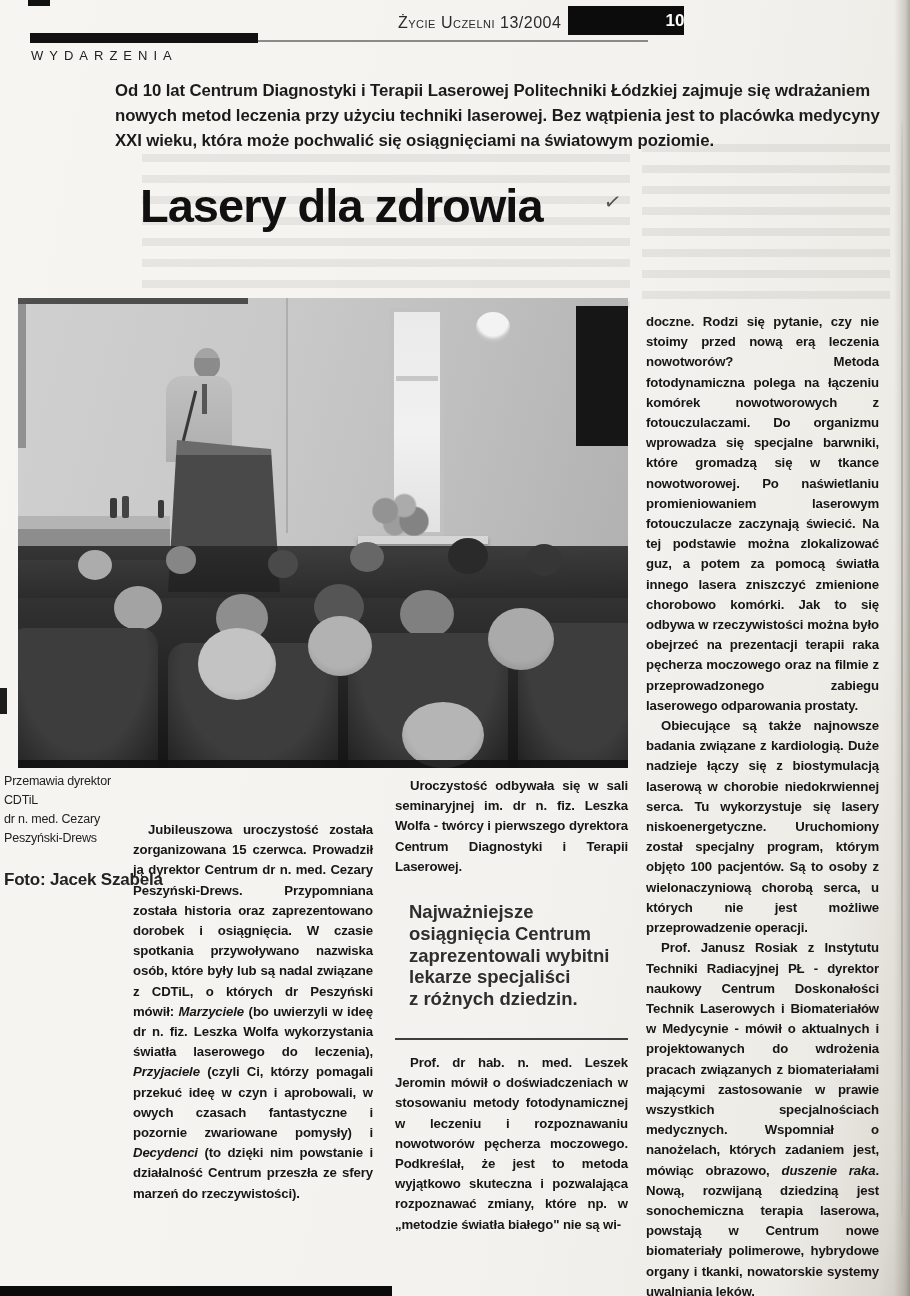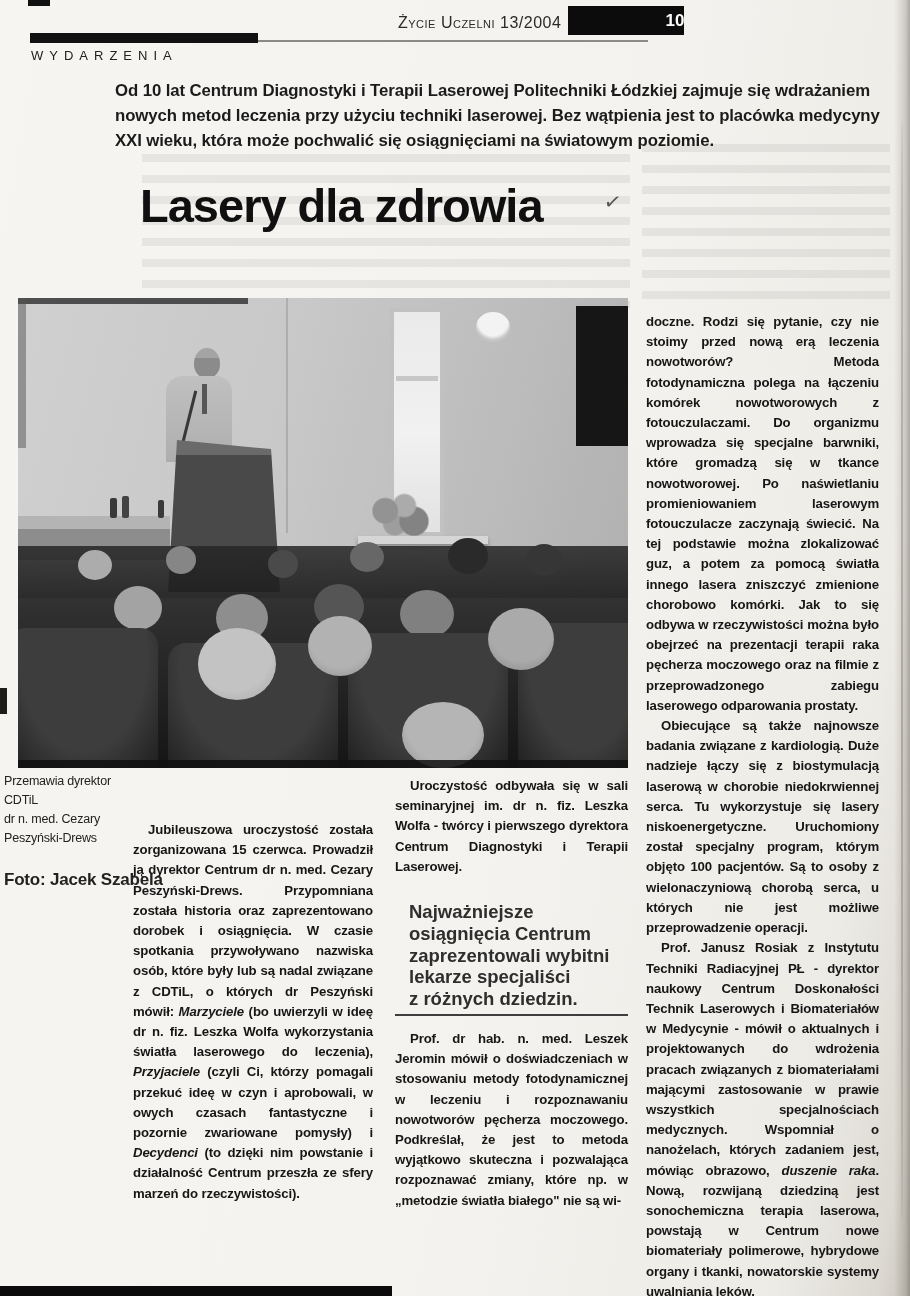--- a/index.html
+++ b/index.html
@@ -78,21 +78,21 @@
   .credit{margin-top:22px;font-size:17px;white-space:nowrap;font-weight:bold;}
 
   
   .col{position:absolute;font-size:13.2px;line-height:20.2px;text-align:justify;color:#161616;letter-spacing:-.12px;font-weight:bold;}
   .col p{margin:0;text-indent:15px;}
   .col p.noindent{text-indent:0;}
   .it{font-style:italic;}
   .col1{left:133px;top:776px;width:240px;margin-top:44px;}
   .col2{left:395px;top:776px;width:233px;}
   .col3{left:646px;top:312px;width:233px;}
-  .pullquote{font-size:18.5px;line-height:21.8px;color:#2e2e2e;text-align:left;white-space:pre-line;padding:10px 0 4px 14px;border-bottom:2px solid #3e3e3e;margin:14px 0 13px 0;letter-spacing:0;}
+  .pullquote{font-size:18.5px;line-height:21.8px;color:#2e2e2e;text-align:left;white-space:pre-line;padding:10px 0 28px 14px;border-bottom:2px solid #3e3e3e;margin:14px 0 13px 0;letter-spacing:0;}
 
   
   .margin-tick{position:absolute;left:0;top:688px;width:7px;height:26px;background:#1d1d1b;}
   .bottom-bar{position:absolute;left:0;top:1286px;width:392px;height:10px;background:#0b0b0b;}
   .page-edge{position:absolute;right:0;top:0;width:16px;height:1296px;background:linear-gradient(to right,rgba(120,114,102,0) 0%,rgba(120,114,102,.28) 70%,rgba(90,85,75,.45) 100%);}
   .page-curve{position:absolute;right:7px;top:120px;width:2px;height:1100px;background:rgba(105,100,90,.35);border-radius:50%;}
 </style>
 </head>
 <body>
 

